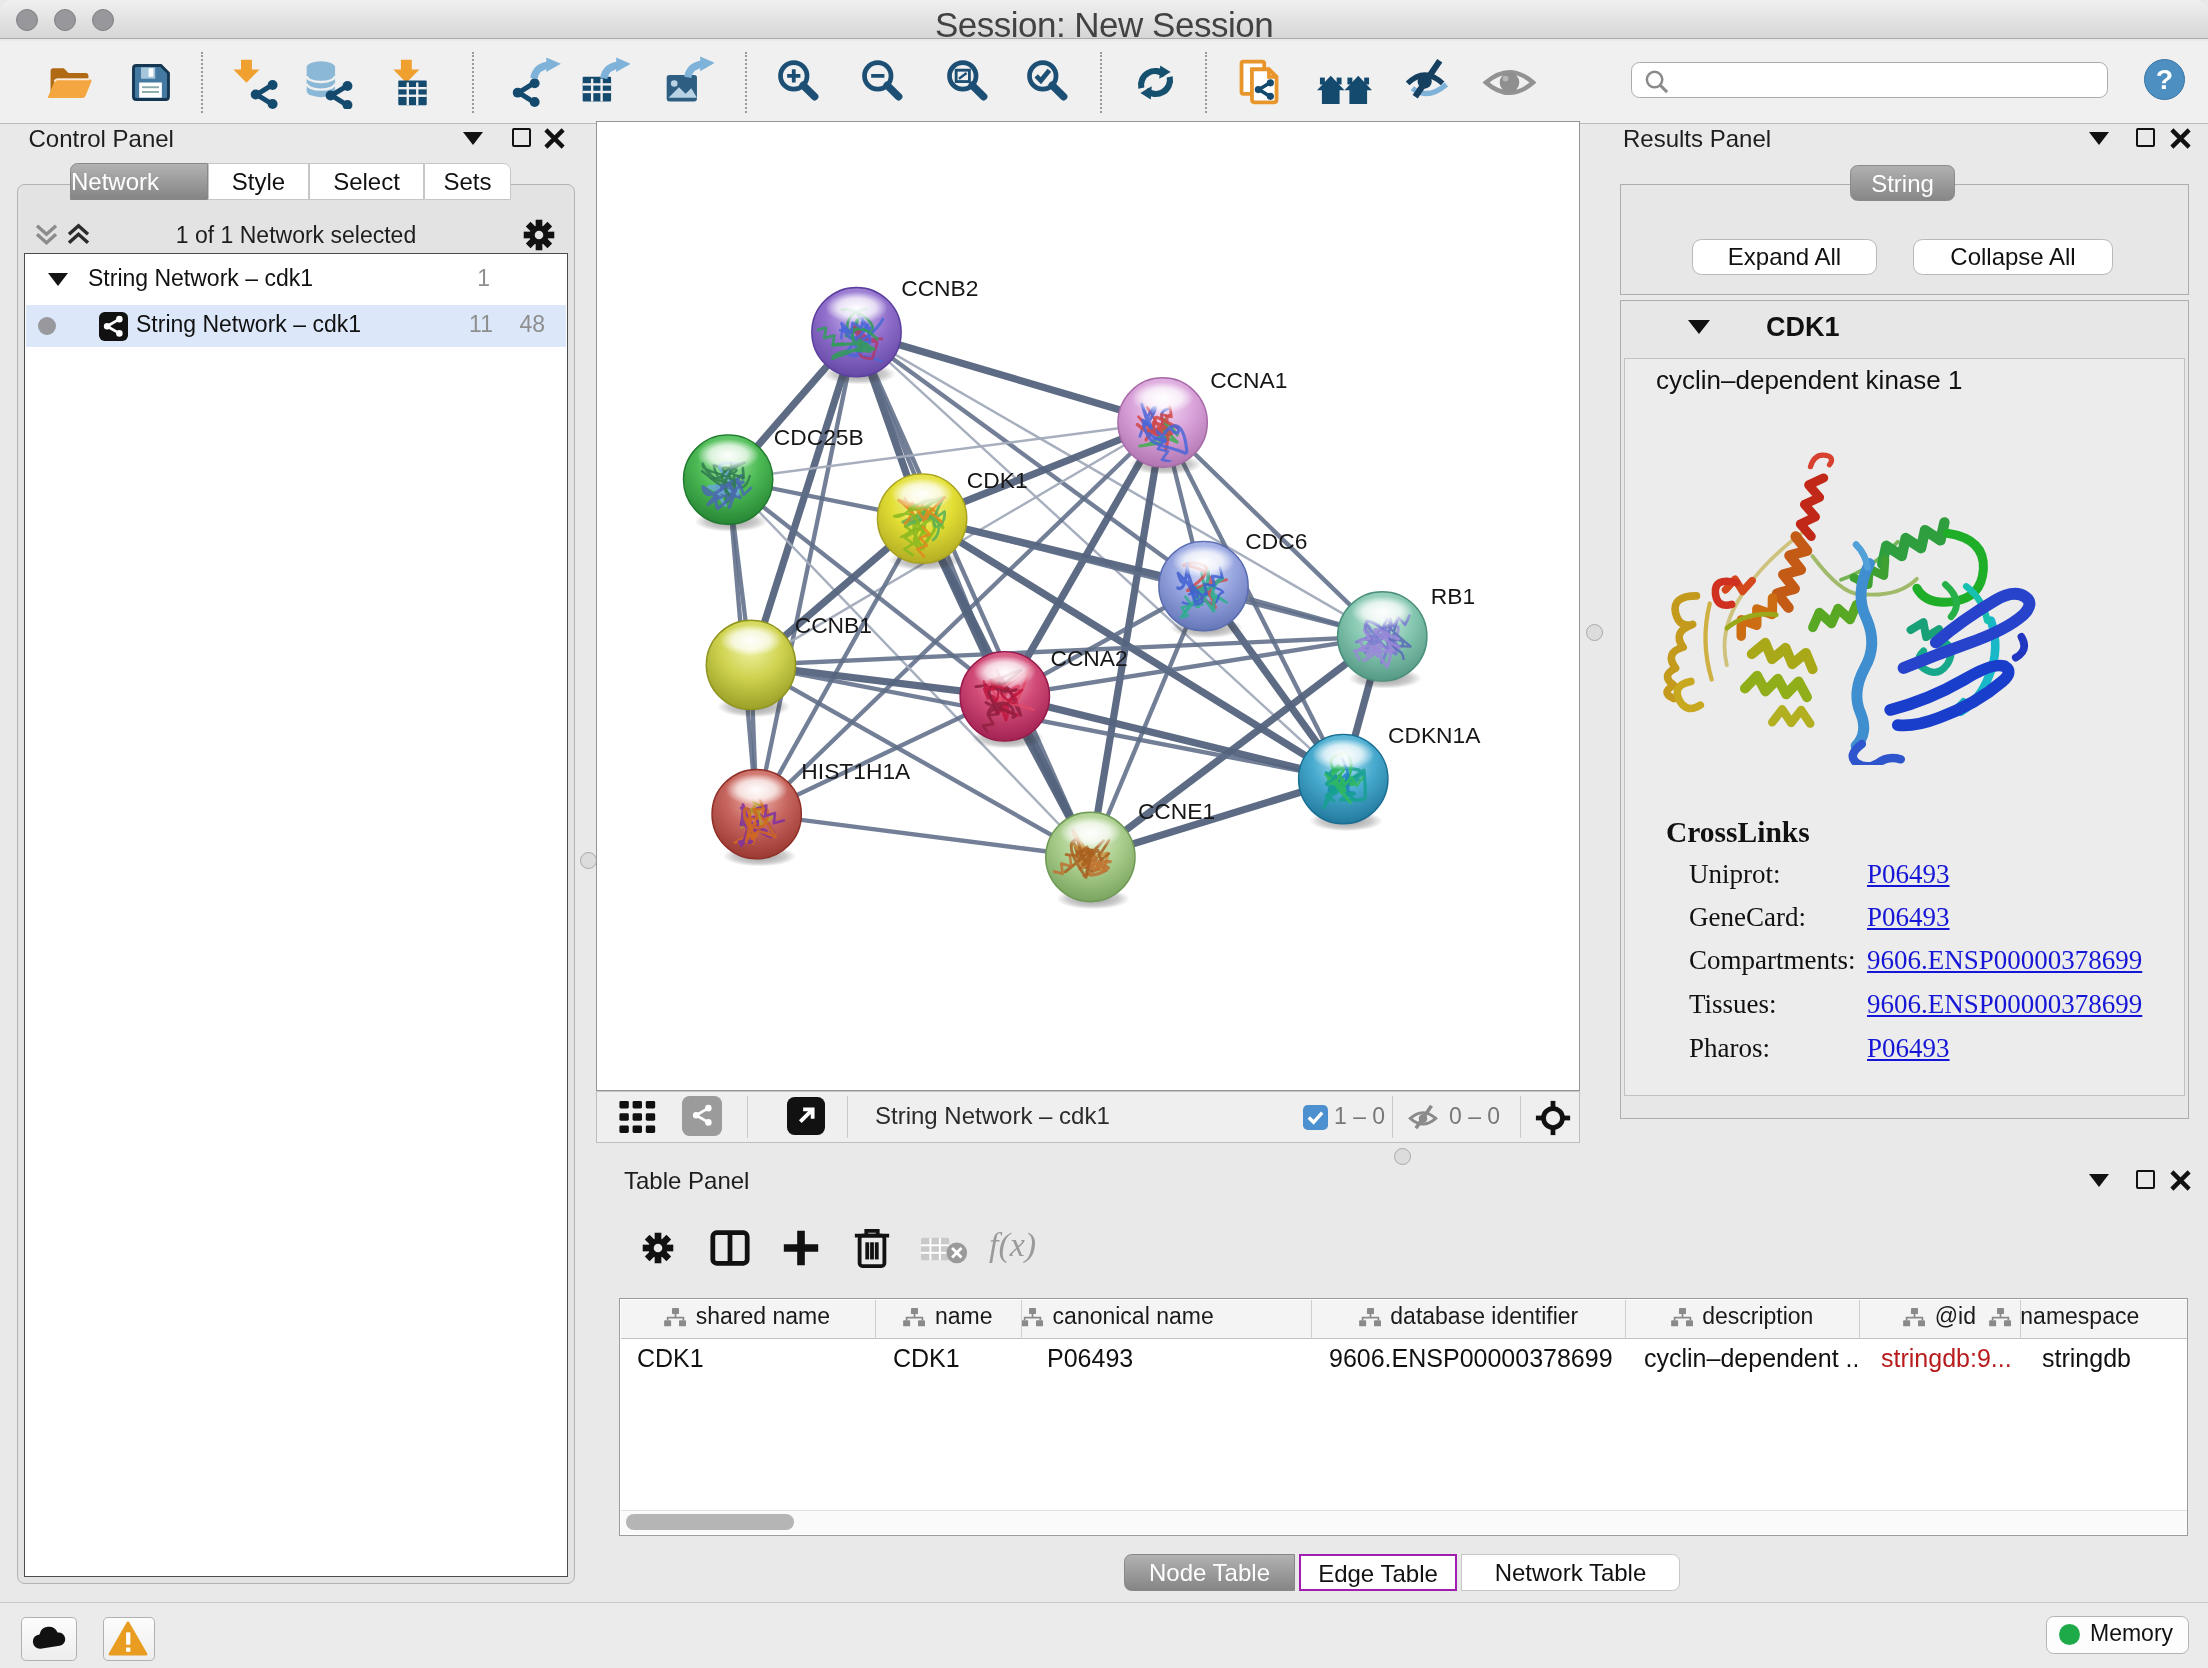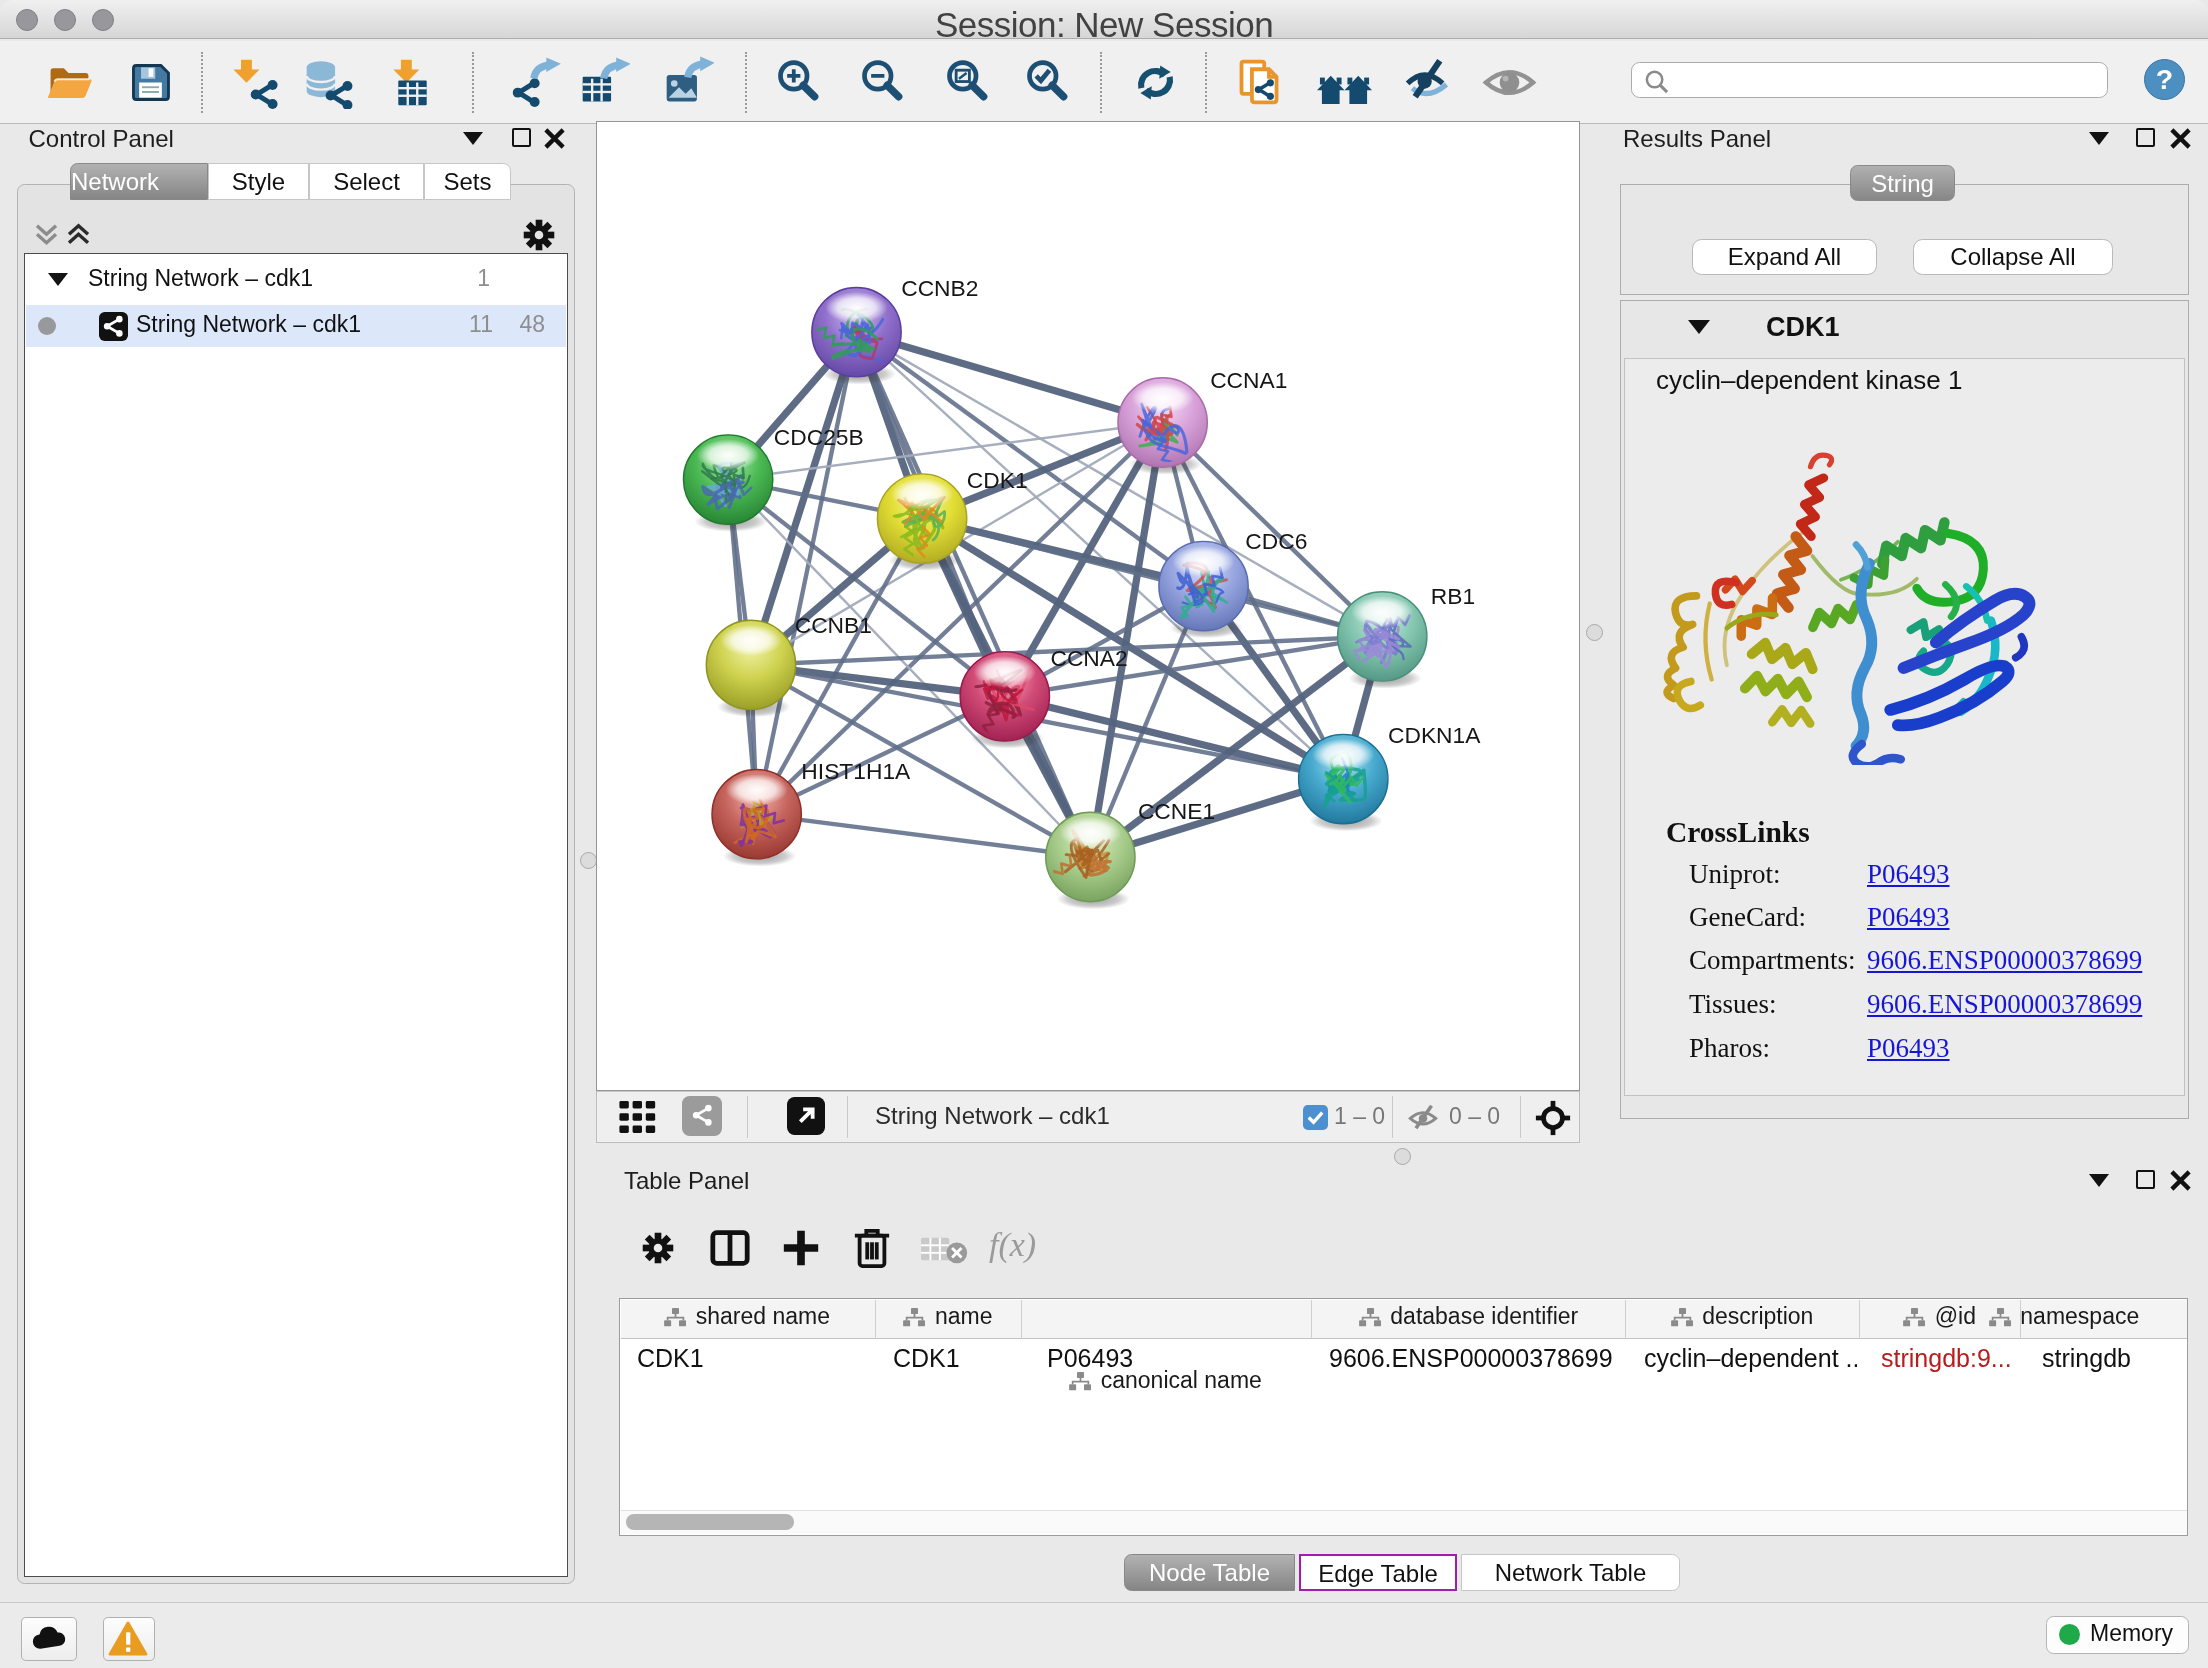--- a/index.html
+++ b/index.html
@@ -200,20 +200,21 @@
 <div class="abs" style="left:208px;top:163px;width:101px;height:37px;background:#fff;border:1px solid #c6c6c6;color:#111;font-size:24px;text-align:center;line-height:36px">Style</div>
 <div class="abs" style="left:309px;top:163px;width:115px;height:37px;background:#fff;border:1px solid #c6c6c6;color:#111;font-size:24px;text-align:center;line-height:36px">Select</div>
 <div class="abs" style="left:424px;top:163px;width:87px;height:37px;background:#fff;border:1px solid #c6c6c6;border-radius:0 7.6px 0 0;color:#111;font-size:24px;text-align:center;line-height:36px">Sets</div>
 
 <svg class="ic" style="left:34px;top:220px" width="25" height="28.5" viewBox="0 0 26 30">
       <path d="M3 6 l10 9 10-9 M3 15 l10 9 10-9" fill="none" stroke="#8c8c8c" stroke-width="3.6"></path>
     </svg>
 <svg class="ic" style="left:66px;top:220px" width="25" height="28.5" viewBox="0 0 26 30">
       <path d="M3 24 l10-9 10 9 M3 15 l10-9 10 9" fill="none" stroke="#2b2b2b" stroke-width="3.6"></path>
     </svg>
+<div class="abs" style="left:17px;top:222px;width:558px;text-align:center;font-size:23px;color:#1d1d1d">1 of 1 Network selected</div>
 <svg class="ic" style="left:518px;top:214px" width="42" height="42" viewBox="0 0 44 44">
 <g fill="#111">
         <circle cx="22" cy="22" r="10"></circle>
 <g stroke="#111" stroke-width="7">
           <line x1="22" y1="6" x2="22" y2="38"></line>
           <line x1="6" y1="22" x2="38" y2="22"></line>
 <line x1="10.7" y1="10.7" x2="33.3" y2="33.3"></line>
           <line x1="33.3" y1="10.7" x2="10.7" y2="33.3"></line>
         </g>
       </g>
@@ -703,21 +704,21 @@
       </svg>shared name</div>
 <div class="abs" style="left:875px;top:1303px;width:146px;text-align:center;font-size:23px;color:#1a1a1a;white-space:nowrap;overflow:hidden"><svg width="23" height="21" viewBox="0 0 26 24" style="vertical-align:-3.8px;margin-right:8.6px">
         <g fill="#8a8a8a">
           <rect x="9" y="1" width="8" height="7" rx="1"></rect>
           <rect x="0" y="15" width="8" height="7" rx="1"></rect>
           <rect x="17" y="15" width="8" height="7" rx="1"></rect>
         </g>
         <path d="M13 8 v4 M4 15 v-3 h18 v3" stroke="#8a8a8a" stroke-width="2" fill="none"></path>
       </svg>name</div>
 <div class="abs" style="left:875px;top:1300px;width:0;height:39px;border-left:1.9px solid #cfcfcf"></div>
-<div class="abs" style="left:1021px;top:1367px;width:289px;text-align:center;font-size:23px;color:#1a1a1a;white-space:nowrap;overflow:hidden"><svg width="23" height="21" viewBox="0 0 26 24" style="vertical-align:-3.8px;margin-right:8.6px">
+<div class="abs" style="left:1021px;top:1303px;width:289px;font-size:23px;color:#1a1a1a;white-space:nowrap;overflow:hidden"><svg width="23" height="21" viewBox="0 0 26 24" style="vertical-align:-3.8px;margin-right:8.6px">
         <g fill="#8a8a8a">
           <rect x="9" y="1" width="8" height="7" rx="1"></rect>
           <rect x="0" y="15" width="8" height="7" rx="1"></rect>
           <rect x="17" y="15" width="8" height="7" rx="1"></rect>
         </g>
         <path d="M13 8 v4 M4 15 v-3 h18 v3" stroke="#8a8a8a" stroke-width="2" fill="none"></path>
       </svg>canonical name</div>
 <div class="abs" style="left:1021px;top:1300px;width:0;height:39px;border-left:1.9px solid #cfcfcf"></div>
 <div class="abs" style="left:1311px;top:1303px;width:315px;text-align:center;font-size:23px;color:#1a1a1a;white-space:nowrap;overflow:hidden"><svg width="23" height="21" viewBox="0 0 26 24" style="vertical-align:-3.8px;margin-right:8.6px">
         <g fill="#8a8a8a">

